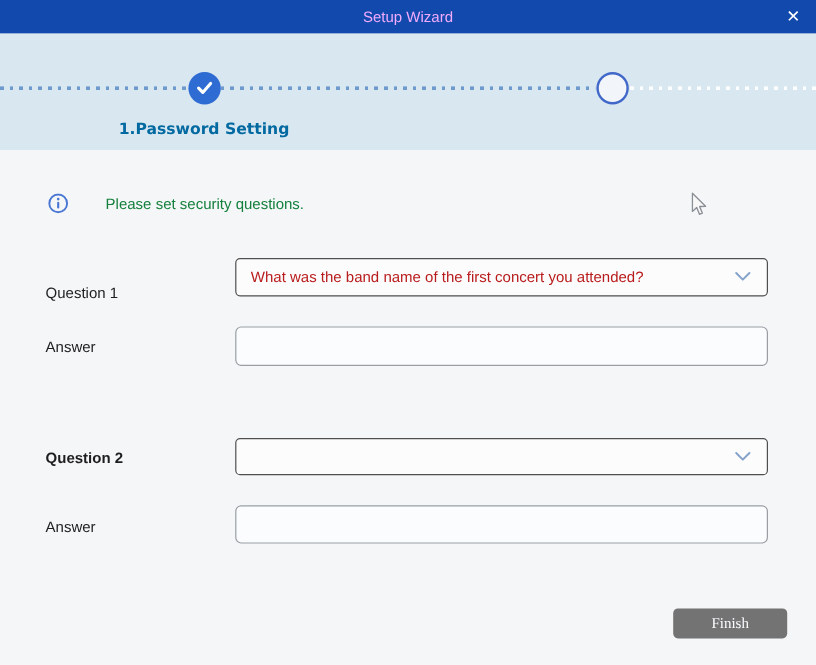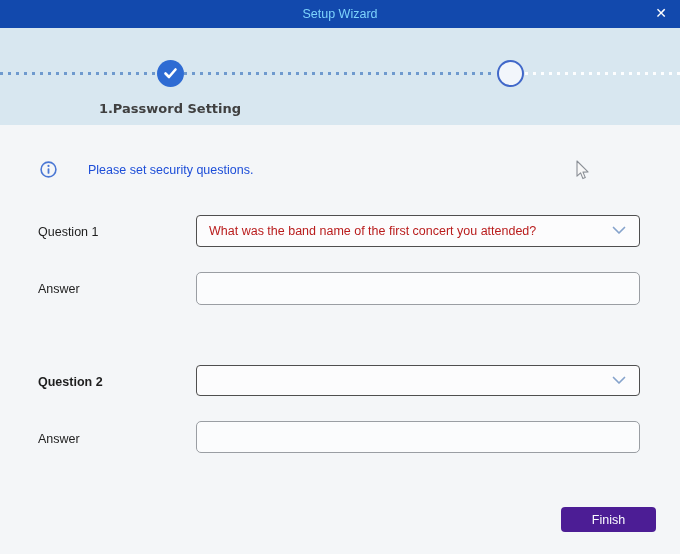--- a/index.html
+++ b/index.html
@@ -13,21 +13,21 @@
   .window { position: absolute; inset: 0; }
 
   
   .titlebar {
     position: absolute; left: 0; top: 0; width: 680px; height: 28px;
     background: #1249ad;
   }
   .titlebar .title {
     position: absolute; left: 0; right: 0; top: 0; height: 28px;
     line-height: 28px; text-align: center;
-    color: #7dd3fc; font-size: 12.5px;
+    color: #f0abfc; font-size: 12.5px;
   }
   .titlebar .close {
     position: absolute; right: 9px; top: 0; height: 28px; width: 20px;
     line-height: 27px; text-align: center;
     color: #ffffff; font-size: 14px; font-weight: bold; cursor: pointer;
   }
 
   
   .stepper {
     position: absolute; left: 0; top: 28px; width: 680px; height: 97px;
@@ -48,33 +48,33 @@
   }
   .step-circle.completed {
     left: 156.5px; background: #2e6bd3;
     display: flex; align-items: center; justify-content: center;
   }
   .step-circle.pending {
     left: 496.5px; background: #f2f6fb; border: 2.5px solid #4168c9;
   }
   .step-label {
     position: absolute; top: 73px; width: 300px; text-align: center;
-    color: #404040; font-size: 13px; font-weight: bold;
+    color: #0369a1; font-size: 13px; font-weight: bold;
     font-family: "DejaVu Sans", "Liberation Sans", sans-serif;
   }
   .step-label.s1 { left: 20px; }
   .step-label.s2 { left: 360px; }
 
   
   .content { position: absolute; left: 0; top: 125px; width: 680px; height: 429px; }
   .info-row { position: absolute; left: 40px; top: 36px; height: 18px; }
   .info-icon { position: absolute; left: 0; top: 0; width: 17px; height: 17px; }
   .info-text {
     position: absolute; left: 48px; top: 2px; white-space: nowrap;
-    color: #1d4ed8; font-size: 12.5px;
+    color: #15803d; font-size: 12.5px;
   }
 
   .field-label {
     position: absolute; left: 38px; white-space: nowrap;
     color: #1e1e1e; font-size: 12.5px;
   }
   .select-box {
     position: absolute; left: 196px; width: 444px; height: 32px;
     background: #fcfcfd; border: 1.4px solid #4f4f4f; border-radius: 4px;
     cursor: pointer;
@@ -89,23 +89,23 @@
     width: 14px; height: 9px;
   }
   .answer-input {
     position: absolute; left: 196px; width: 444px; height: 33px;
     background: #fbfcfd; border: 1.3px solid #9a9ea3; border-radius: 5px;
     font-size: 12.5px; color: #1c1c1c; padding: 0 10px; outline: none;
   }
 
   .finish-btn {
     position: absolute; left: 561px; top: 382px; width: 95px; height: 25px;
-    background: #4c1d95; color: #fafcff; font-size: 12.5px;
+    background: #737373; color: #fafcff; font-size: 12.5px;
     border: none; border-radius: 4px; cursor: pointer;
-    font-family: Liberation Sans, sans-serif;
+    font-family: Liberation Serif, serif;
   }
 
   .cursor { position: absolute; left: 576px; top: 160px; width: 14px; height: 21px; pointer-events: none; }
 </style>
 </head>
 <body>
 
 <div class="window">
 
   <div class="titlebar">
@@ -131,21 +131,21 @@
 
     <div class="info-row">
       <svg class="info-icon" width="17" height="17" viewBox="0 0 17 17">
         <circle cx="8.5" cy="8.5" r="7.4" fill="none" stroke="#4a77d4" stroke-width="1.6"></circle>
         <circle cx="8.5" cy="4.9" r="1.1" fill="#4a77d4"></circle>
         <rect x="7.6" y="7.2" width="1.8" height="5.6" rx="0.9" fill="#4a77d4"></rect>
       </svg>
       <span class="info-text">Please set security questions.</span>
     </div>
 
-    <div class="field-label" style="top: 100px;">Question 1</div>
+    <div class="field-label" style="top: 112px;">Question 1</div>
     <div class="select-box" style="top: 90px;">
       <span class="sel-text">What was the band name of the first concert you attended?</span>
       <svg class="chev" viewBox="0 0 14 9">
         <polyline points="1.5,1.5 7,7 12.5,1.5" fill="none" stroke="#86a3cc" stroke-width="1.7" stroke-linecap="round" stroke-linejoin="round"></polyline>
       </svg>
     </div>
 
     <div class="field-label" style="top: 157px;">Answer</div>
     <input class="answer-input" style="top: 147px;" type="text" value="">
 

